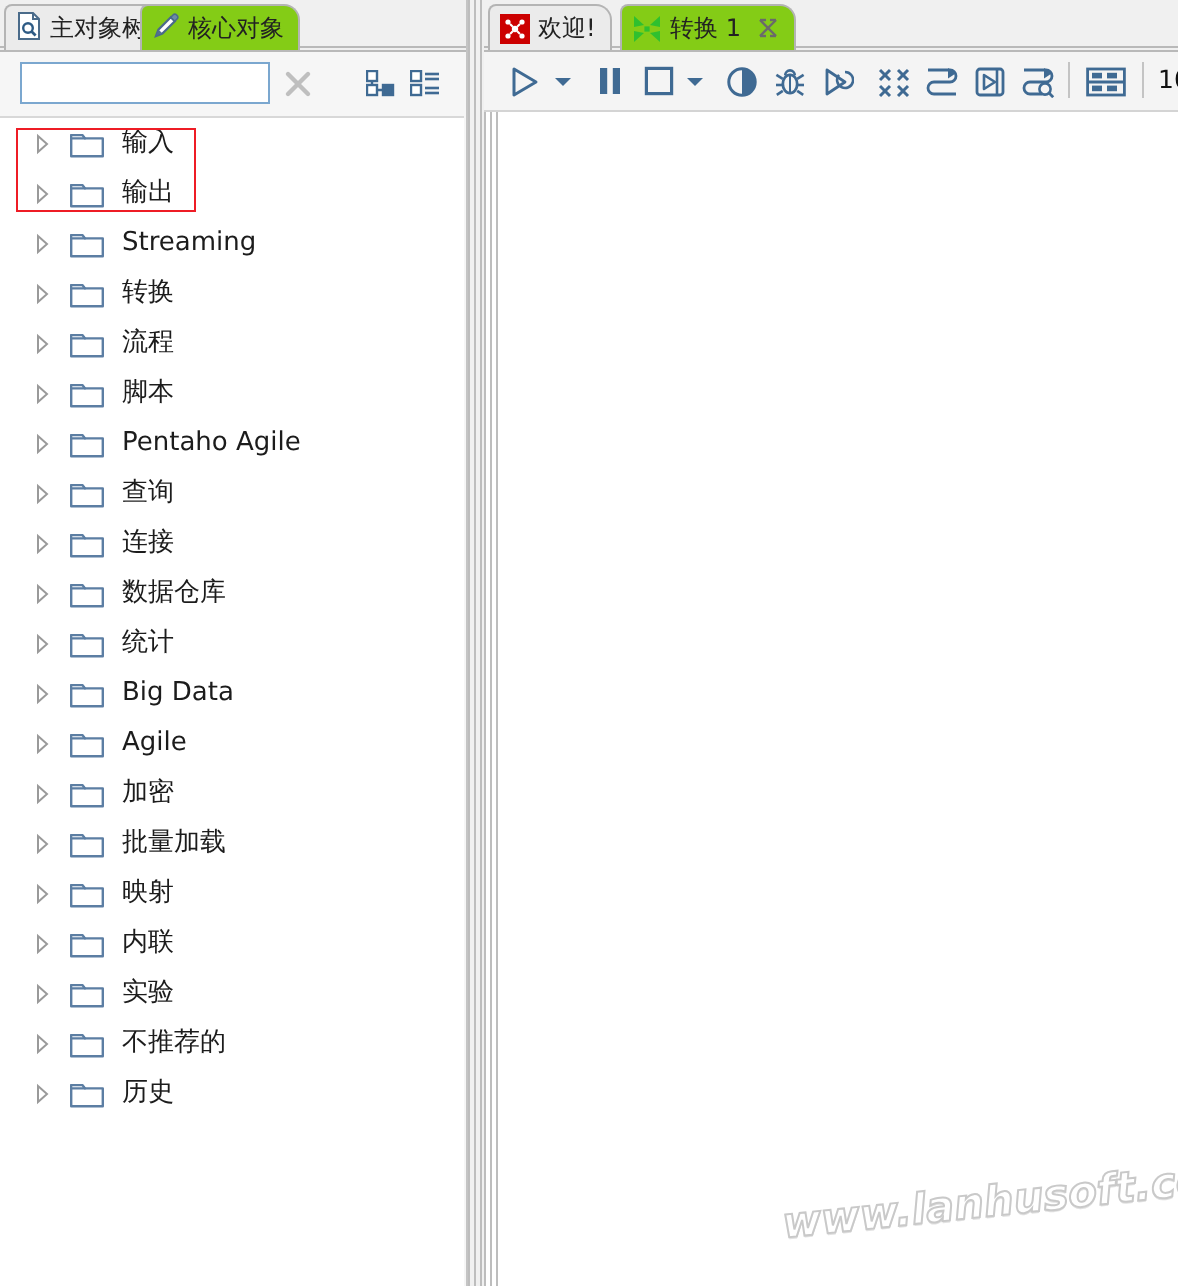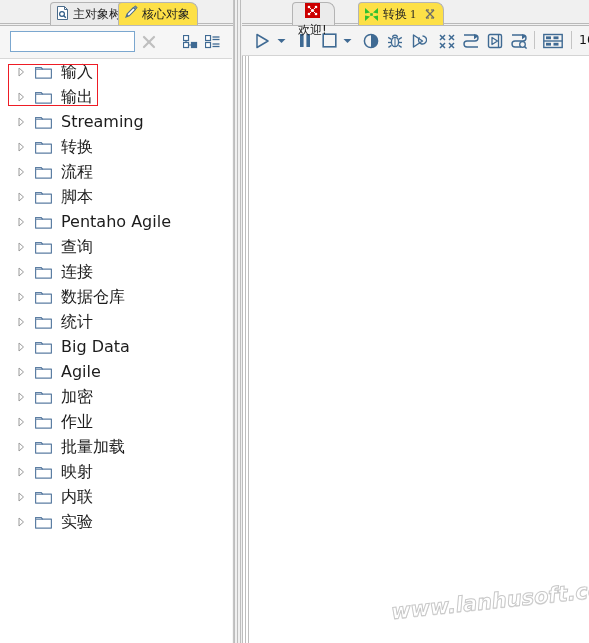--- a/index.html
+++ b/index.html
@@ -40,26 +40,24 @@
     align-items: center;
     gap: 4px;
     padding: 0 7px 0 5px;
     box-sizing: border-box;
     font-size: 12px;
     color: #222;
     white-space: nowrap;
     border: 1px solid #b4b4b4;
     border-bottom: none;
     border-radius: 4px 8px 0 0;
-    margin-left: 48px;
   }
   .tab.active {
-    background: #fde047;
+    background: #84cc16;
     z-index: 3;
-    font-family: Liberation Serif, serif;
   }
   .tab.inactive {
     background: #ebebeb;
     z-index: 2;
   }
   #tab-main-tree { left: 2px; }
   #tab-core-objects { left: 70px; }
   .tabstrip-filler {
     position: absolute;
     left: 0; top: 0; right: 0; height: 24px;
@@ -126,21 +124,21 @@
     display: block;
   }
   .folder-icon {
     width: 17px; height: 14px;
     flex: 0 0 17px;
     margin-left: 7px;
     display: block;
   }
   .tree-label {
     margin-left: 9px;
-    font-size: 16px;
+    font-size: 13px;
     color: #1c1c1c;
     line-height: 14px;
     white-space: nowrap;
   }
   #highlight-box {
     position: absolute;
     left: 8px; top: 64px;
     width: 90px; height: 42px;
     border: 1.5px solid #ee1c25;
     box-sizing: border-box;
@@ -169,21 +167,21 @@
     left: 242px; top: 0;
     right: 0; height: 643px;
     background: #ffffff;
   }
   #right-tabstrip {
     position: relative;
     height: 25px;
     background: #f0f0f0;
     border-bottom: 1px solid #b9b9b9;
   }
-  #tab-welcome { left: 2px; flex-direction: column; }
+  #tab-welcome { left: 2px; }
   #tab-transformation { left: 68px; }
   .tab-icon { width: 15px; height: 15px; flex: 0 0 15px; display:block; }
   .tab-close {
     width: 12px; height: 12px; flex: 0 0 12px;
     margin-left: 4px;
     display: block;
   }
 
   
   #right-toolbar {
@@ -511,34 +509,20 @@
             <svg class="twisty" width="14" height="14" viewBox="0 0 14 14">
               <path d="M5 3 L9.5 7 L5 11 Z" fill="none" stroke="#9a9a9a" stroke-width="1"></path>
             </svg>
           </span>
           <span>
             <svg class="folder-icon" width="17" height="14" viewBox="0 0 17 14">
               <path d="M0.6 2.6 h5.6 l1.3 1.6 h8.9 v8.9 h-15.8 z" fill="#ffffff" stroke="#5c7ea3" stroke-width="1.2" stroke-linejoin="round"></path>
               <path d="M0.6 2.6 h5.6 l1.3 1.6 h-6.9 z" fill="#ffffff" stroke="#5c7ea3" stroke-width="1.1" stroke-linejoin="round"></path>
             </svg>
           </span>
-          <span class="tree-label">作业</span>
-        </div>
-        <div class="tree-row">
-          <span>
-            <svg class="twisty" width="14" height="14" viewBox="0 0 14 14">
-              <path d="M5 3 L9.5 7 L5 11 Z" fill="none" stroke="#9a9a9a" stroke-width="1"></path>
-            </svg>
-          </span>
-          <span>
-            <svg class="folder-icon" width="17" height="14" viewBox="0 0 17 14">
-              <path d="M0.6 2.6 h5.6 l1.3 1.6 h8.9 v8.9 h-15.8 z" fill="#ffffff" stroke="#5c7ea3" stroke-width="1.2" stroke-linejoin="round"></path>
-              <path d="M0.6 2.6 h5.6 l1.3 1.6 h-6.9 z" fill="#ffffff" stroke="#5c7ea3" stroke-width="1.1" stroke-linejoin="round"></path>
-            </svg>
-          </span>
           <span class="tree-label">批量加载</span>
         </div>
         <div class="tree-row">
           <span>
             <svg class="twisty" width="14" height="14" viewBox="0 0 14 14">
               <path d="M5 3 L9.5 7 L5 11 Z" fill="none" stroke="#9a9a9a" stroke-width="1"></path>
             </svg>
           </span>
           <span>
             <svg class="folder-icon" width="17" height="14" viewBox="0 0 17 14">
@@ -568,20 +552,48 @@
               <path d="M5 3 L9.5 7 L5 11 Z" fill="none" stroke="#9a9a9a" stroke-width="1"></path>
             </svg>
           </span>
           <span>
             <svg class="folder-icon" width="17" height="14" viewBox="0 0 17 14">
               <path d="M0.6 2.6 h5.6 l1.3 1.6 h8.9 v8.9 h-15.8 z" fill="#ffffff" stroke="#5c7ea3" stroke-width="1.2" stroke-linejoin="round"></path>
               <path d="M0.6 2.6 h5.6 l1.3 1.6 h-6.9 z" fill="#ffffff" stroke="#5c7ea3" stroke-width="1.1" stroke-linejoin="round"></path>
             </svg>
           </span>
           <span class="tree-label">实验</span>
+        </div>
+        <div class="tree-row">
+          <span>
+            <svg class="twisty" width="14" height="14" viewBox="0 0 14 14">
+              <path d="M5 3 L9.5 7 L5 11 Z" fill="none" stroke="#9a9a9a" stroke-width="1"></path>
+            </svg>
+          </span>
+          <span>
+            <svg class="folder-icon" width="17" height="14" viewBox="0 0 17 14">
+              <path d="M0.6 2.6 h5.6 l1.3 1.6 h8.9 v8.9 h-15.8 z" fill="#ffffff" stroke="#5c7ea3" stroke-width="1.2" stroke-linejoin="round"></path>
+              <path d="M0.6 2.6 h5.6 l1.3 1.6 h-6.9 z" fill="#ffffff" stroke="#5c7ea3" stroke-width="1.1" stroke-linejoin="round"></path>
+            </svg>
+          </span>
+          <span class="tree-label">不推荐的</span>
+        </div>
+        <div class="tree-row">
+          <span>
+            <svg class="twisty" width="14" height="14" viewBox="0 0 14 14">
+              <path d="M5 3 L9.5 7 L5 11 Z" fill="none" stroke="#9a9a9a" stroke-width="1"></path>
+            </svg>
+          </span>
+          <span>
+            <svg class="folder-icon" width="17" height="14" viewBox="0 0 17 14">
+              <path d="M0.6 2.6 h5.6 l1.3 1.6 h8.9 v8.9 h-15.8 z" fill="#ffffff" stroke="#5c7ea3" stroke-width="1.2" stroke-linejoin="round"></path>
+              <path d="M0.6 2.6 h5.6 l1.3 1.6 h-6.9 z" fill="#ffffff" stroke="#5c7ea3" stroke-width="1.1" stroke-linejoin="round"></path>
+            </svg>
+          </span>
+          <span class="tree-label">历史</span>
         </div>
       </div>
     <div id="highlight-box" style="border-color: rgb(238, 28, 37);"></div>
     <div id="left-panel-right-edge"></div>
   </div>
 
   <div id="splitter">
     <span class="ln" style="left:0px"></span>
     <span class="ln" style="left:3px"></span>
     <span class="ln" style="left:6px"></span>

